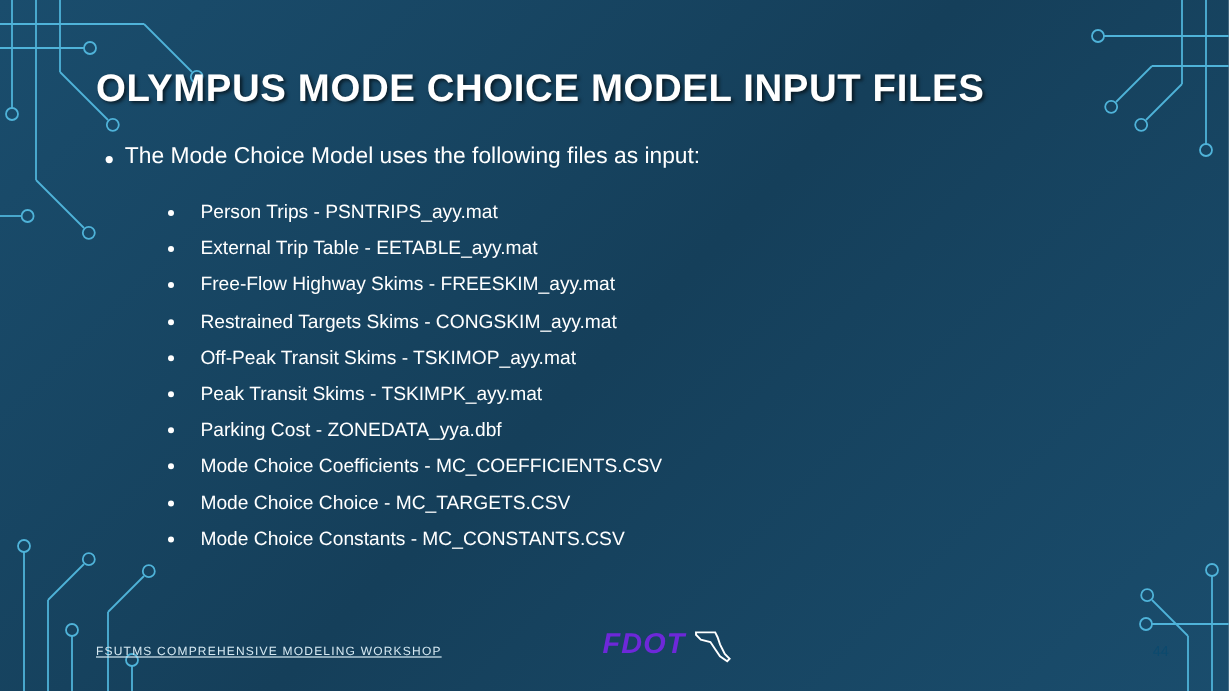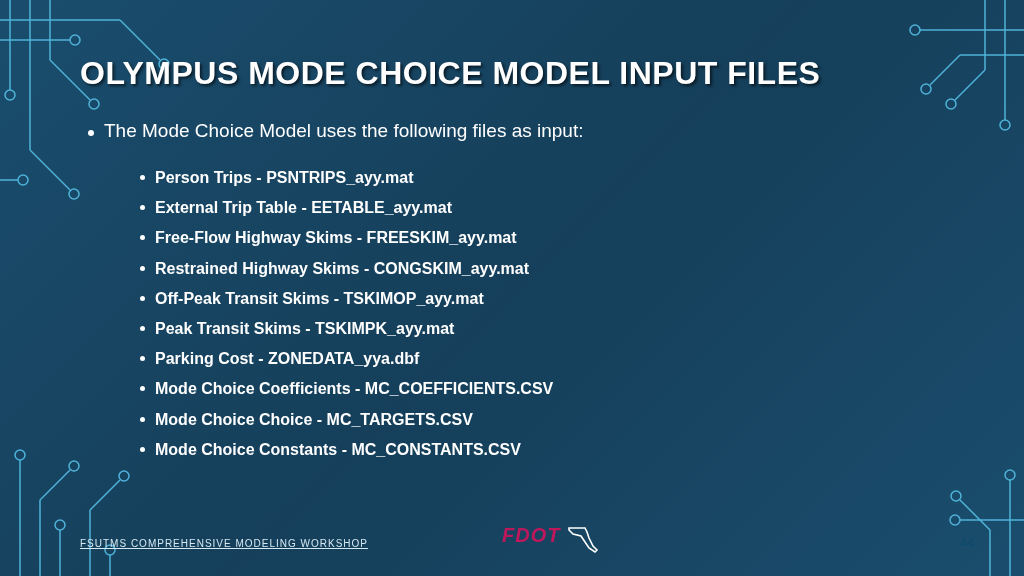--- a/index.html
+++ b/index.html
@@ -45,26 +45,26 @@
 .intro .dot {
   width: 6px; height: 6px; background: #fff; border-radius: 50%;
   margin-top: 10px; flex-shrink: 0;
 }
 ul.sublist {
   list-style: none;
   margin-left: 60px;
 }
 ul.sublist li {
   font-size: 16px;
-  font-weight: 700;
+  font-weight: 400;
   line-height: 1.45;
   margin-bottom: 7px;
   display: flex;
   align-items: flex-start;
-  gap: 10px;
+  gap: 22px;
 }
 ul.sublist li .dot {
   width: 5px; height: 5px; background: #fff; border-radius: 50%;
   margin-top: 9px; flex-shrink: 0;
 }
 .footer {
   position: absolute;
   bottom: 26px;
   left: 80px;
   right: 50px;
@@ -85,23 +85,23 @@
 .logo {
   position: absolute;
   bottom: 18px;
   left: 50%;
   transform: translateX(-10px);
 }
 .logo-text {
   font-family: Arial, sans-serif;
   font-weight: 900;
   font-style: italic;
-  font-size: 20px;
+  font-size: 24px;
   letter-spacing: 1px;
-  color: #be185d;
+  color: #6d28d9;
   display: inline-block;
 }
 .logo-fl {
   display: inline-block;
   vertical-align: top;
   margin-left: 2px;
 }
 </style>
 </head>
 <body>
@@ -173,21 +173,21 @@
     <li>
         <span class="dot"></span>
         <span>External Trip Table - EETABLE_ayy.mat</span>
       </li>
     <li>
         <span class="dot"></span>
         <span>Free-Flow Highway Skims - FREESKIM_ayy.mat</span>
       </li>
     <li>
         <span class="dot"></span>
-        <span>Restrained Highway Skims - CONGSKIM_ayy.mat</span>
+        <span>Restrained Targets Skims - CONGSKIM_ayy.mat</span>
       </li>
     <li>
         <span class="dot"></span>
         <span>Off-Peak Transit Skims - TSKIMOP_ayy.mat</span>
       </li>
     <li>
         <span class="dot"></span>
         <span>Peak Transit Skims - TSKIMPK_ayy.mat</span>
       </li>
     <li>

